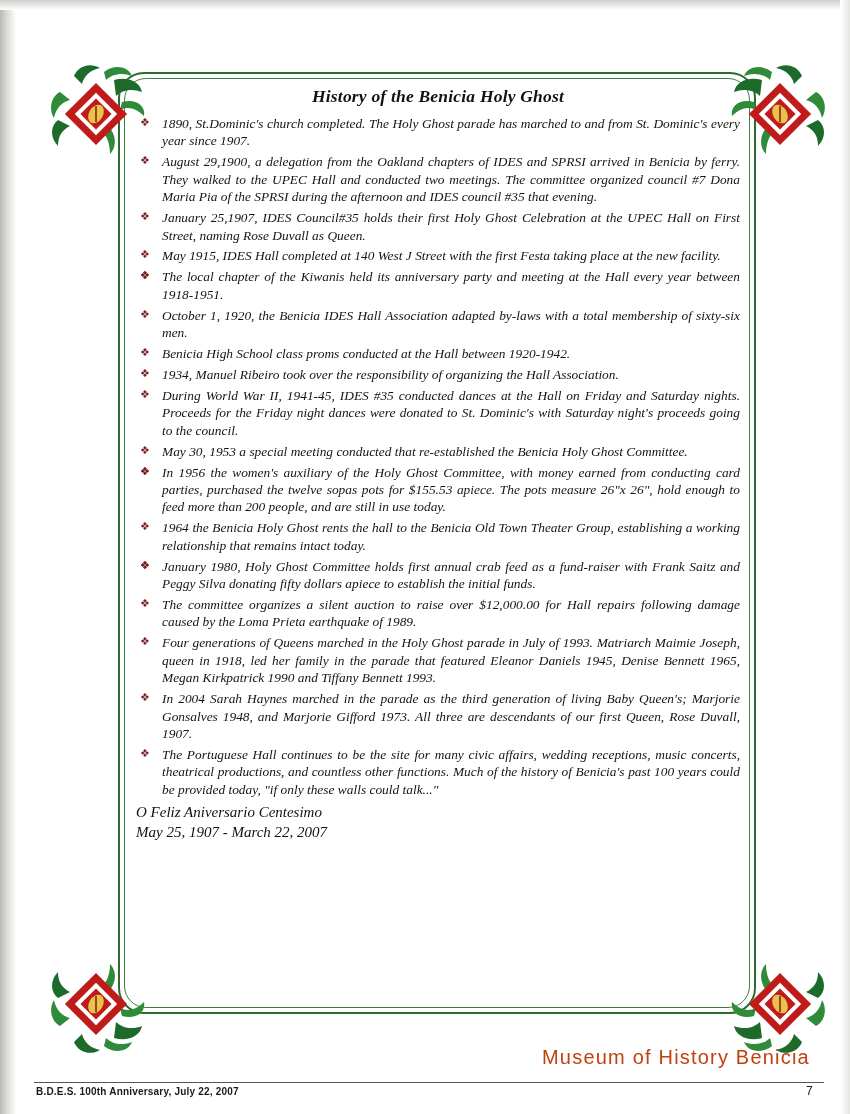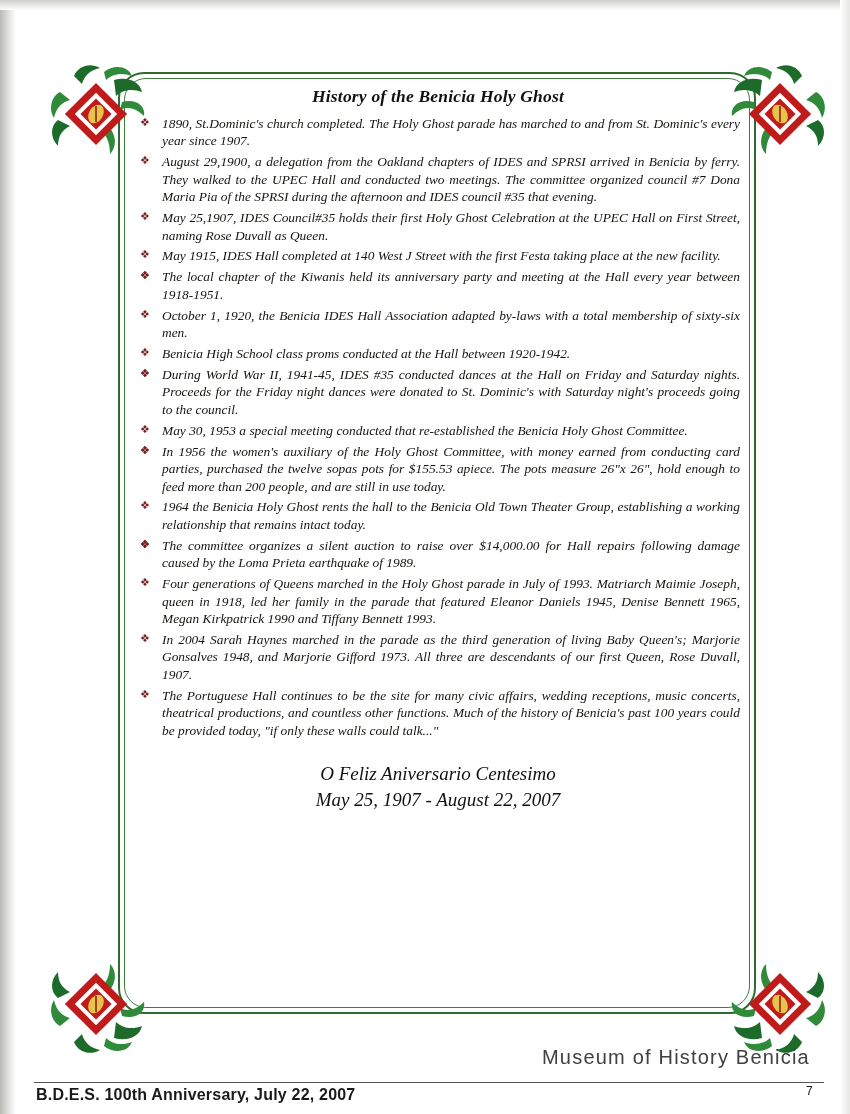--- a/index.html
+++ b/index.html
@@ -109,53 +109,53 @@
   ul.bullets li .bullet-glyph {
     position: absolute;
     left: 4px;
     top: 0px;
     color: #7a2020;
     font-size: 11px;
     font-style: normal;
   }
 
   .closing {
-    margin-top: 22px;
-    text-align: center;
+    margin-top: 4px;
+    text-align: left;
     font-style: italic;
-    font-size: 19px;
+    font-size: 15px;
     line-height: 1.35;
     color: #111;
   }
 
   .watermark {
     position: absolute;
     left: 524px;
     top: 1046px;
     font-family: "Liberation Sans", sans-serif;
     font-size: 20px;
-    color: #404040;
+    color: #c2410c;
     letter-spacing: 1.2px;
     white-space: nowrap;
   }
 
   .footer-rule {
     position: absolute;
     left: 34px;
     top: 1082px;
     width: 790px;
     border-top: 1px solid #555;
   }
   .footer-left {
     position: absolute;
     left: 36px;
     top: 1086px;
     font-family: "Liberation Sans", sans-serif;
     font-weight: bold;
-    font-size: 16px;
+    font-size: 10px;
     color: #1a1a1a;
     letter-spacing: 0.2px;
   }
   .footer-right {
     position: absolute;
     left: 806px;
     top: 1084px;
     font-family: "Liberation Sans", sans-serif;
     font-size: 12px;
     color: #1a1a1a;
@@ -246,42 +246,42 @@
       <ellipse cx="52" cy="52" rx="7" ry="10" fill="#e8c34a" transform="rotate(-30 52 52)"></ellipse>
       <path d="M52,44 L52,60" stroke="#8d1616" stroke-width="1.5"></path>
     </svg>
   </div>
 
   <div class="content">
     <h1 class="doc-title">History of the Benicia Holy Ghost</h1>
     <ul class="bullets" id="history-list">
         <li><span class="bullet-glyph">❖</span><span>1890, St.Dominic's church completed. The Holy Ghost parade has marched to and from St. Dominic's every year since 1907.</span></li>
         <li><span class="bullet-glyph">❖</span><span>August 29,1900, a delegation from the Oakland chapters of IDES and SPRSI arrived in Benicia by ferry. They walked to the UPEC Hall and conducted two meetings. The committee organized council #7 Dona Maria Pia of the SPRSI during the afternoon and IDES council #35 that evening.</span></li>
-        <li><span class="bullet-glyph">❖</span><span>May 25,1907, IDES Council#35 holds their first Holy Ghost Celebration at the UPEC Hall on First Street, naming Rose Duvall as Queen.</span></li>
+        <li><span class="bullet-glyph">❖</span><span>January 25,1907, IDES Council#35 holds their first Holy Ghost Celebration at the UPEC Hall on First Street, naming Rose Duvall as Queen.</span></li>
         <li><span class="bullet-glyph">❖</span><span>May 1915, IDES Hall completed at 140 West J Street with the first Festa taking place at the new facility.</span></li>
         <li><span class="bullet-glyph">❖</span></li>
         <li><span class="bullet-glyph">❖</span><span>The local chapter of the Kiwanis held its anniversary party and meeting at the Hall every year between 1918-1951.</span></li>
         <li><span class="bullet-glyph">❖</span><span>October 1, 1920, the Benicia IDES Hall Association adapted by-laws with a total membership of sixty-six men.</span></li>
         <li><span class="bullet-glyph">❖</span><span>Benicia High School class proms conducted at the Hall between 1920-1942.</span></li>
-        <li><span class="bullet-glyph">❖</span></li>
+        <li><span class="bullet-glyph">❖</span><span>1934, Manuel Ribeiro took over the responsibility of organizing the Hall Association.</span></li>
         <li><span class="bullet-glyph">❖</span><span>During World War II, 1941-45, IDES #35 conducted dances at the Hall on Friday and Saturday nights. Proceeds for the Friday night dances were donated to St. Dominic's with Saturday night's proceeds going to the council.</span></li>
         <li><span class="bullet-glyph">❖</span><span>May 30, 1953 a special meeting conducted that re-established the Benicia Holy Ghost Committee.</span></li>
         <li><span class="bullet-glyph">❖</span></li>
         <li><span class="bullet-glyph">❖</span><span>In 1956 the women's auxiliary of the Holy Ghost Committee, with money earned from conducting card parties, purchased the twelve sopas pots for $155.53 apiece. The pots measure 26"x 26", hold enough to feed more than 200 people, and are still in use today.</span></li>
         <li><span class="bullet-glyph">❖</span><span>1964 the Benicia Holy Ghost rents the hall to the Benicia Old Town Theater Group, establishing a working relationship that remains intact today.</span></li>
         <li><span class="bullet-glyph">❖</span></li>
-        <li><span class="bullet-glyph">❖</span></li>
-        <li><span class="bullet-glyph">❖</span><span>The committee organizes a silent auction to raise over $14,000.00 for Hall repairs following damage caused by the Loma Prieta earthquake of 1989.</span></li>
+        <li><span class="bullet-glyph">❖</span><span>January 1980, Holy Ghost Committee holds first annual crab feed as a fund-raiser with Frank Saitz and Peggy Silva donating fifty dollars apiece to establish the initial funds.</span></li>
+        <li><span class="bullet-glyph">❖</span><span>The committee organizes a silent auction to raise over $12,000.00 for Hall repairs following damage caused by the Loma Prieta earthquake of 1989.</span></li>
         <li><span class="bullet-glyph">❖</span><span>Four generations of Queens marched in the Holy Ghost parade in July of 1993. Matriarch Maimie Joseph, queen in 1918, led her family in the parade that featured Eleanor Daniels 1945, Denise Bennett 1965, Megan Kirkpatrick 1990 and Tiffany Bennett 1993.</span></li>
         <li><span class="bullet-glyph">❖</span><span>In 2004 Sarah Haynes marched in the parade as the third generation of living Baby Queen's; Marjorie Gonsalves 1948, and Marjorie Gifford 1973. All three are descendants of our first Queen, Rose Duvall, 1907.</span></li>
         <li><span class="bullet-glyph">❖</span><span>The Portuguese Hall continues to be the site for many civic affairs, wedding receptions, music concerts, theatrical productions, and countless other functions. Much of the history of Benicia's past 100 years could be provided today, "if only these walls could talk..."</span></li>
       </ul>
     <div class="closing">
       <div>O Feliz Aniversario Centesimo</div>
-      <div>May 25, 1907 - August 22, 2007</div>
+      <div>May 25, 1907 - March 22, 2007</div>
     </div>
   </div>
 
   <div class="watermark">Museum of History Benicia</div>
 </div>
 
 <div class="footer-rule"></div>
 <div class="footer-left">B.D.E.S. 100th Anniversary, July 22, 2007</div>
 <div class="footer-right">7</div>
 

